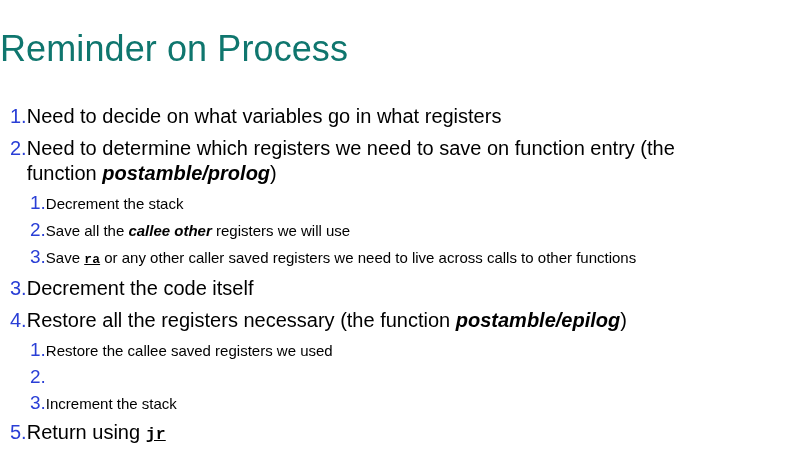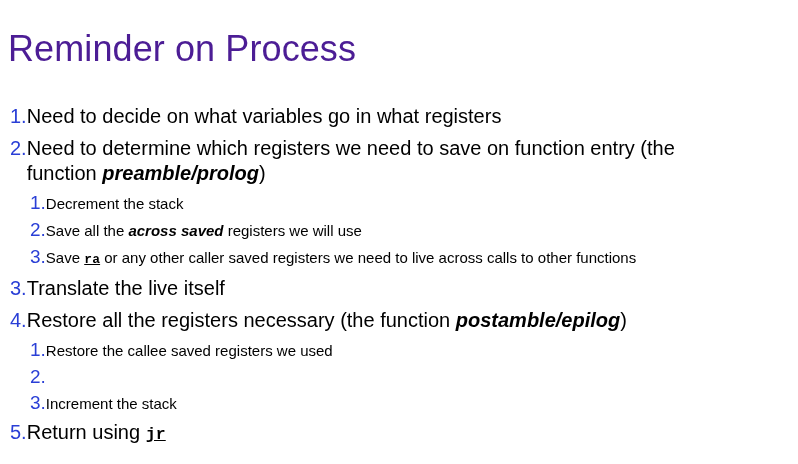--- a/index.html
+++ b/index.html
@@ -19,26 +19,26 @@
   #slide {
     position: relative;
     width: 798px;
     height: 464px;
     background: #ffffff;
   }
 
   
   .slide-title {
     position: absolute;
-    left: 8px;
+    left: 0;
     top: 2px;
     font-size: 36px;
     font-weight: 400;
     letter-spacing: 0.1px;
-    color: #4c1d95;
+    color: #0f766e;
     white-space: nowrap;
     line-height: 46px;
   }
 
   
   .outline {
     position: absolute;
     left: 0;
     top: 104px;
     width: 798px;
@@ -112,39 +112,39 @@
 
   <h1 class="slide-title">Reminder on Process</h1>
 
   <div class="outline" id="outline">
       <div class="lvl1">
         <span class="num">1.</span>
         <span class="txt">Need to decide on what variables go in what registers</span>
       </div>
       <div class="lvl1">
         <span class="num">2.</span>
-        <span class="txt">Need to determine which registers we need to save on function entry (the function <b class="bi">preamble/prolog</b>)</span>
+        <span class="txt">Need to determine which registers we need to save on function entry (the function <b class="bi">postamble/prolog</b>)</span>
       </div>
       <div class="sublist">
         <div class="lvl2">
           <span class="num">1.</span>
           <span class="txt">Decrement the stack</span>
         </div>
         <div class="lvl2">
           <span class="num">2.</span>
-          <span class="txt">Save all the <b class="bi">across saved</b> registers we will use</span>
+          <span class="txt">Save all the <b class="bi">callee other</b> registers we will use</span>
         </div>
         <div class="lvl2">
           <span class="num">3.</span>
           <span class="txt">Save <code class="mono">ra</code> or any other caller saved registers we need to live across calls to other functions</span>
         </div>
       </div>
       <div class="lvl1">
         <span class="num">3.</span>
-        <span class="txt">Translate the live itself</span>
+        <span class="txt">Decrement the code itself</span>
       </div>
       <div class="lvl1">
         <span class="num">4.</span>
         <span class="txt">Restore all the registers necessary (the function <b class="bi">postamble/epilog</b>)</span>
       </div>
       <div class="sublist">
         <div class="lvl2">
           <span class="num">1.</span>
           <span class="txt">Restore the callee saved registers we used</span>
         </div>

